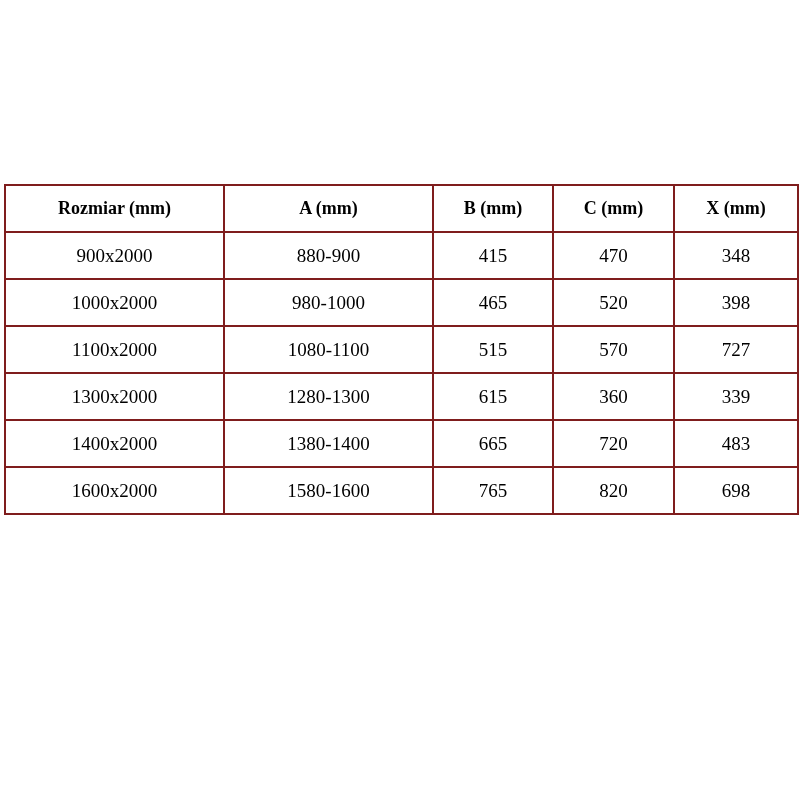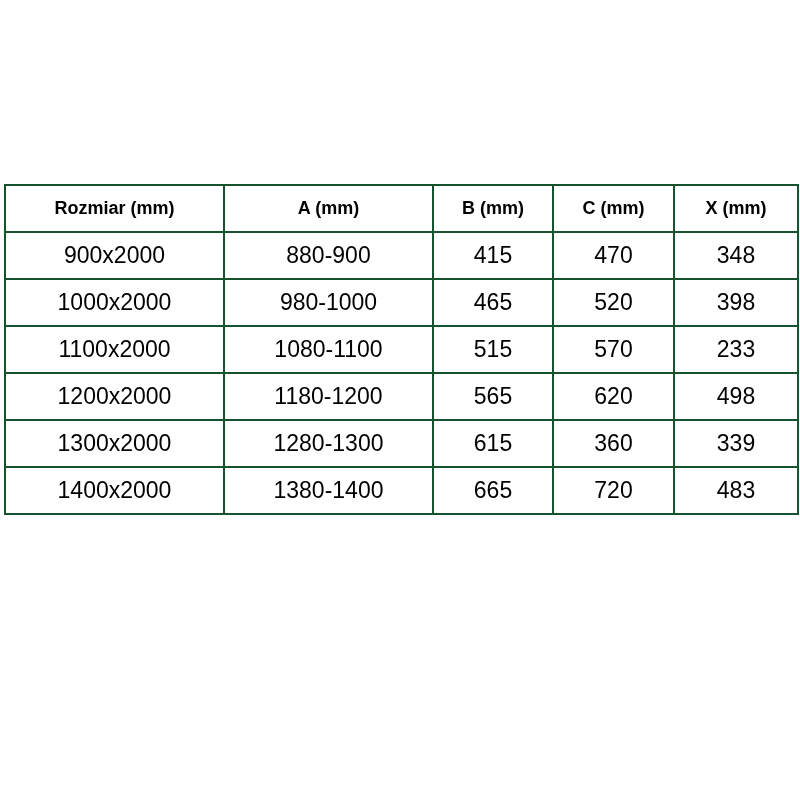--- a/index.html
+++ b/index.html
@@ -25,35 +25,36 @@
     width: 793px;
   }
   table.size-table {
     border-collapse: collapse;
     table-layout: fixed;
     width: 793px;
     background: #ffffff;
   }
   table.size-table th,
   table.size-table td {
-    border: 2px solid #14532d;
+    border: 2px solid #7f1d1d;
     text-align: center;
     vertical-align: middle;
     padding: 0;
     height: 45px;
     overflow: hidden;
     white-space: nowrap;
+    font-family: Liberation Serif, serif;
   }
   table.size-table th {
     font-weight: bold;
     font-size: 18px;
   }
   table.size-table td {
     font-weight: normal;
-    font-size: 23px;
+    font-size: 19px;
   }
 </style>
 </head>
 <body>
 
 <div class="page">
   <div class="table-wrap">
     <table class="size-table">
       <colgroup>
         <col style="width:219px">
@@ -84,39 +85,39 @@
             <td>980-1000</td>
             <td>465</td>
             <td>520</td>
             <td>398</td>
           </tr>
           <tr>
             <td>1100x2000</td>
             <td>1080-1100</td>
             <td>515</td>
             <td>570</td>
-            <td>233</td>
-          </tr>
-          <tr>
-            <td>1200x2000</td>
-            <td>1180-1200</td>
-            <td>565</td>
-            <td>620</td>
-            <td>498</td>
+            <td>727</td>
           </tr>
           <tr>
             <td>1300x2000</td>
             <td>1280-1300</td>
             <td>615</td>
             <td>360</td>
             <td>339</td>
           </tr>
           <tr>
             <td>1400x2000</td>
             <td>1380-1400</td>
             <td>665</td>
             <td>720</td>
             <td>483</td>
           </tr>
+          <tr>
+            <td>1600x2000</td>
+            <td>1580-1600</td>
+            <td>765</td>
+            <td>820</td>
+            <td>698</td>
+          </tr>
         </tbody>
     </table>
   </div>
 </div>
 
 </body></html>

